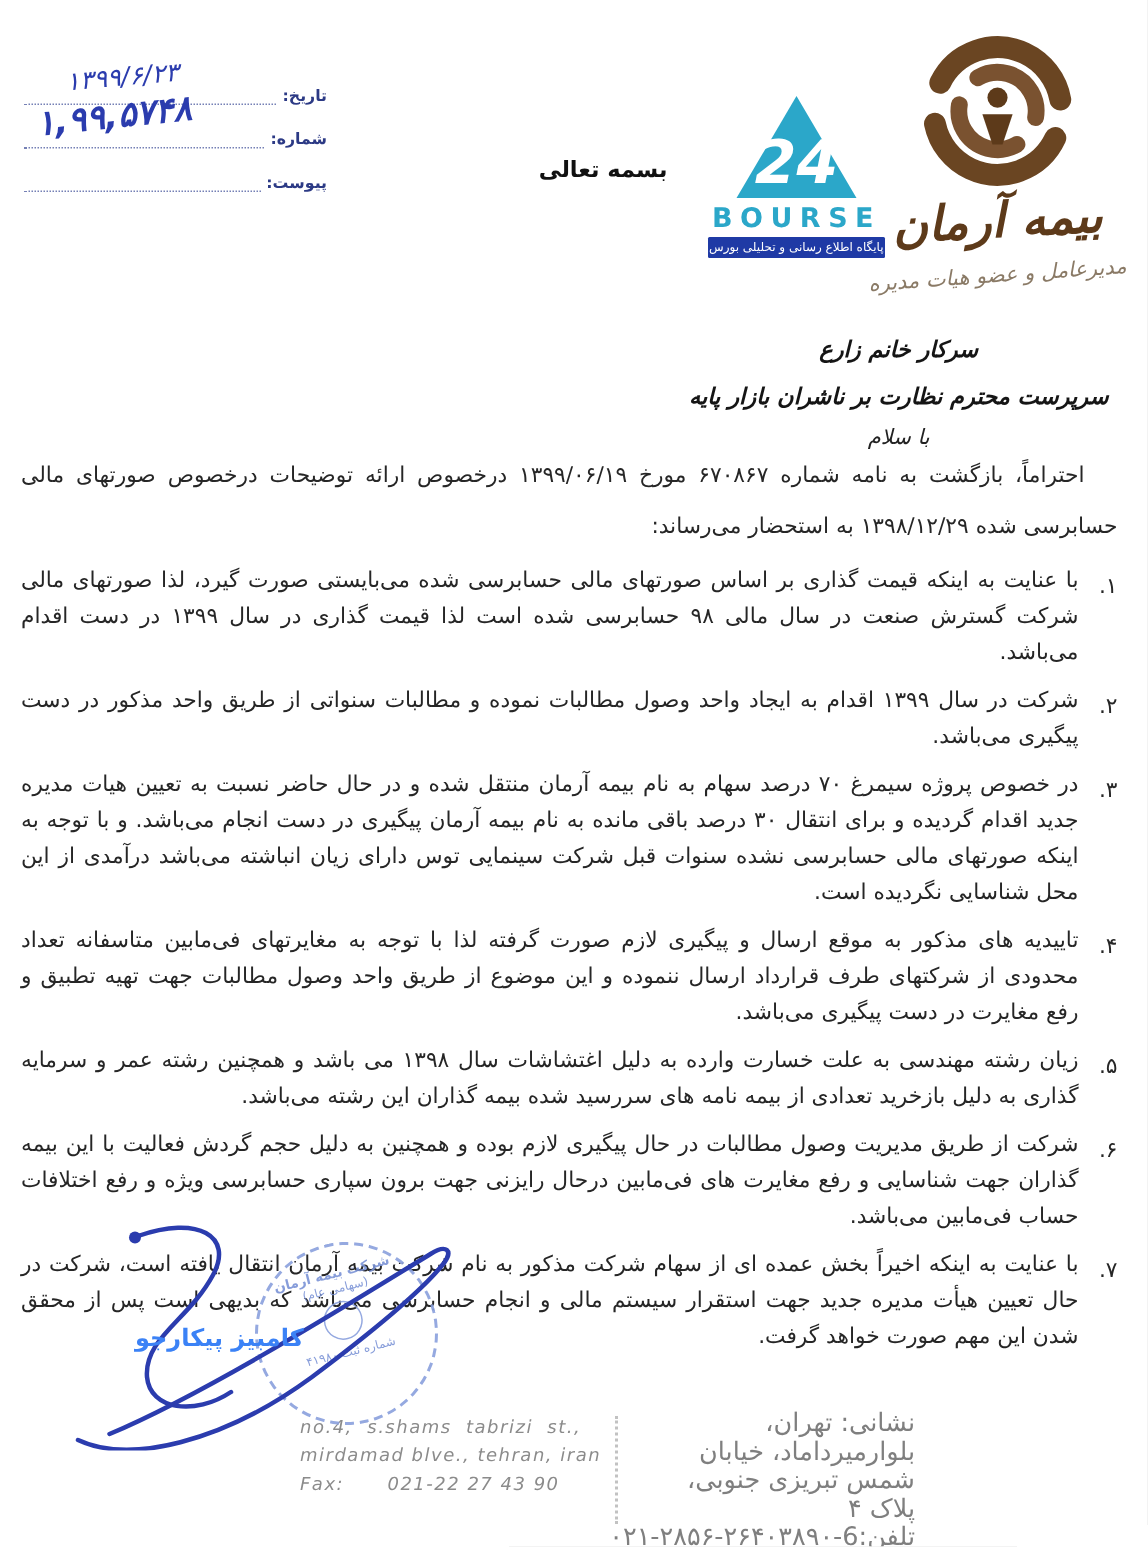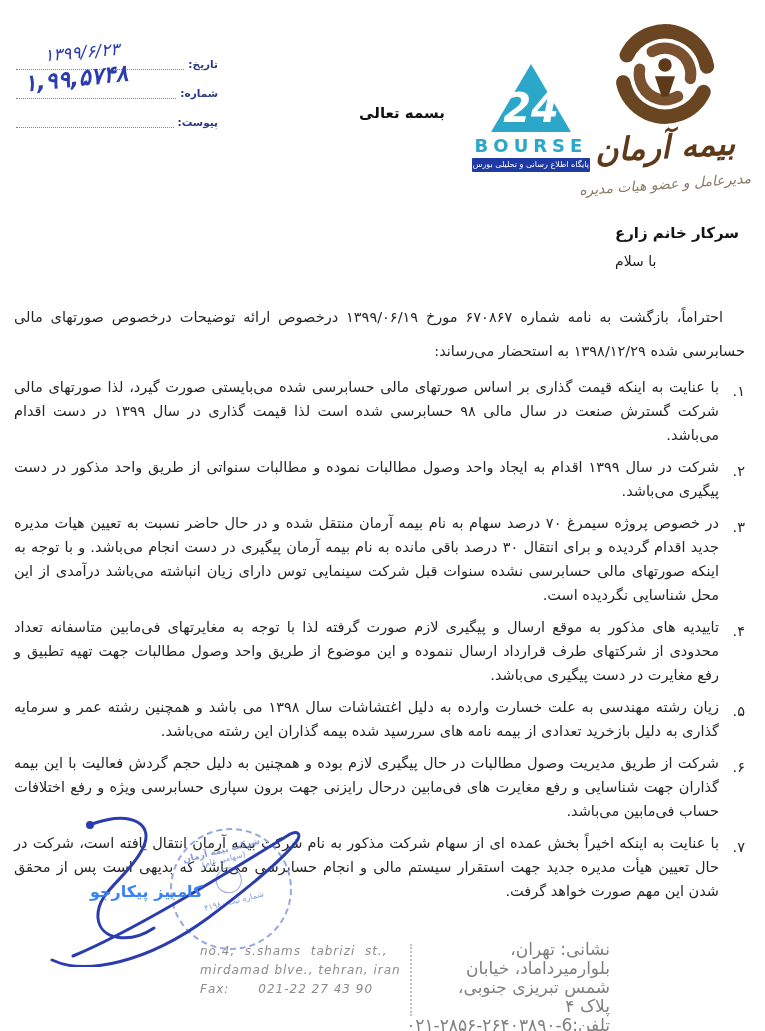--- a/index.html
+++ b/index.html
@@ -31,21 +31,21 @@
                 direction:rtl; border-radius:1px; white-space:nowrap; }
 
   
   .arman { position:absolute; top:18px; right:10px; width:180px; text-align:center; }
   .arman-name { font-size:32px; font-weight:bold; color:#5d3a1a; transform:rotate(-3deg);
                 margin-top:-6px; font-style:italic; }
   .arman-sub { font-size:14px; color:#8a7a66; transform:rotate(-4deg); margin-top:10px;
                font-style:italic; white-space:nowrap; }
 
   
-  .addressee { position:absolute; top:218px; right:26px; direction:rtl; text-align:left; }
+  .addressee { position:absolute; top:218px; right:26px; direction:rtl; text-align:center;font-style:italic; }
   .addr-1, .addr-2 { font-size:15px; font-weight:bold; line-height:31px; color:#151515; }
   .salutation { font-size:14px; margin-top:4px; color:#222; }
 
   
   .letter-body { position:absolute; top:300px; right:20px; left:14px; direction:rtl; }
   .intro { font-size:14.5px; line-height:34px; text-align:justify; text-indent:22px; color:#262626; }
   .items { margin-top:7px; }
   .item { display:flex; margin-bottom:8px; }
   .item .num { width:26px; flex:0 0 26px; font-size:14.5px; line-height:33px; color:#262626; }
   .item .txt { flex:1; font-size:14.5px; line-height:24px; text-align:justify; color:#262626; }
@@ -119,20 +119,21 @@
       </g>
       <circle cx="50" cy="42" r="6" fill="#5d3a1a"></circle>
       <path d="M41,52 L59,52 L53,70 L47,70 Z" fill="#5d3a1a"></path>
     </svg>
     <div class="arman-name">بیمه آرمان</div>
     <div class="arman-sub">مدیرعامل و عضو هیات مدیره</div>
   </div>
 
   <div class="addressee">
     <div class="addr-1">سرکار خانم زارع</div>
+    <div class="addr-2">سرپرست محترم نظارت بر ناشران بازار پایه</div>
     <div class="salutation">با سلام</div>
   </div>
 
   <div class="letter-body">
     <p class="intro">احتراماً، بازگشت به نامه شماره ۶۷۰۸۶۷ مورخ ۱۳۹۹/۰۶/۱۹ درخصوص ارائه توضیحات درخصوص صورتهای مالی حسابرسی شده ۱۳۹۸/۱۲/۲۹ به استحضار می‌رساند:</p>
     <div class="items">
       <div class="item">
         <span class="num">۱.</span>
         <span class="txt">با عنایت به اینکه قیمت گذاری بر اساس صورتهای مالی حسابرسی شده می‌بایستی صورت گیرد، لذا صورتهای مالی شرکت گسترش صنعت در سال مالی ۹۸ حسابرسی شده است لذا قیمت گذاری در سال ۱۳۹۹ در دست اقدام می‌باشد.</span>
       </div>

